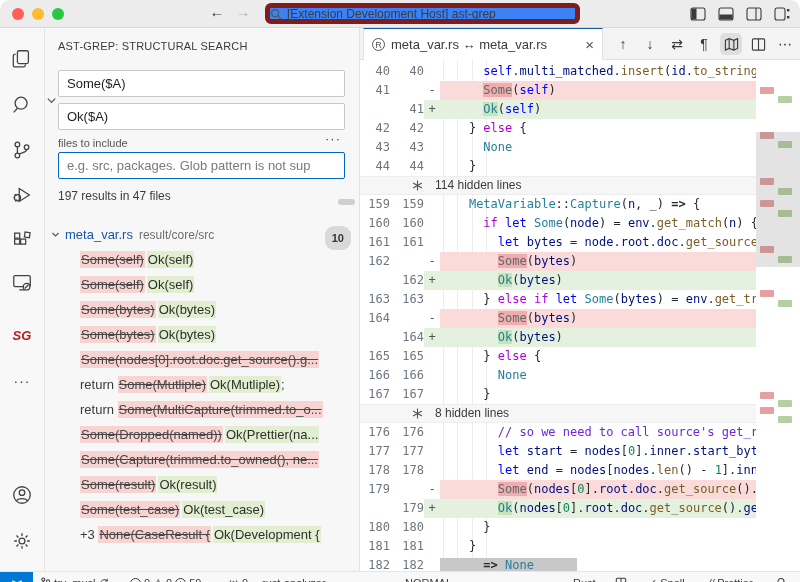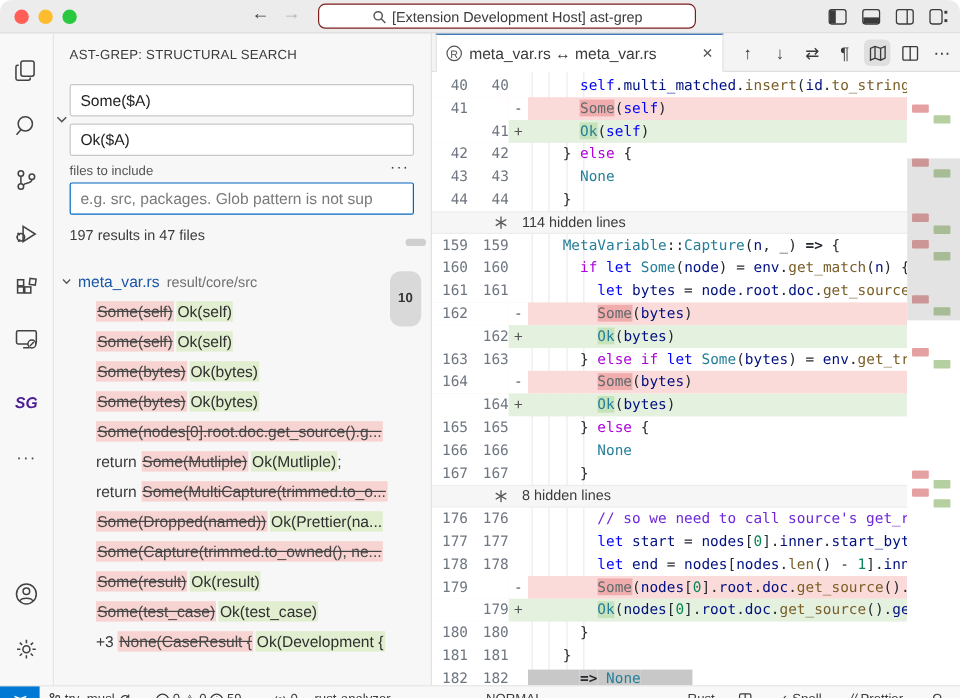--- a/index.html
+++ b/index.html
@@ -10,31 +10,31 @@
   
   .titlebar{position:absolute;left:0;top:0;width:800px;height:28px;background:#ececec;
     border-bottom:1px solid #d8d8d8;}
   .tl{position:absolute;top:8px;width:12px;height:12px;border-radius:50%;}
   .tl.red{left:12px;background:#ff5f57;}
   .tl.yellow{left:32px;background:#febc2e;}
   .tl.green{left:52px;background:#28c840;}
   .nav-arrow{position:absolute;top:3px;font-size:15px;color:#3b3b3b;width:22px;text-align:center;}
   .nav-arrow.back{left:206px;}
   .nav-arrow.fwd{left:232px;color:#b0b0b0;}
-  .cmdcenter{position:absolute;left:265px;top:3px;width:315px;height:21px;background:#ffffff;
-    border:1px solid #7f1d1d;border-radius:6px;display:flex;align-items:center;justify-content:center;
+  .cmdcenter{position:absolute;left:265px;top:3px;width:315px;height:21px;background:#3b82f6;
+    border:5px solid #7f1d1d;border-radius:6px;display:flex;align-items:center;
     font-size:12px;color:#3b3b3b;gap:5px;}
   .winbtns{position:absolute;right:10px;top:6px;display:flex;gap:12px;}
   .winbtn{width:16px;height:15px;display:flex;align-items:center;justify-content:center;}
 
   
   .activitybar{position:absolute;left:0;top:28px;width:45px;height:554px;background:#f8f8f8;
     border-right:1px solid #e5e5e5;}
   .ab-item{position:absolute;left:0;width:44px;height:30px;display:flex;align-items:center;justify-content:center;color:#424242;}
-  .sg-label{font-weight:bold;font-style:italic;font-size:13px;color:#4c1d95;}
+  .sg-label{font-weight:bold;font-style:italic;font-size:13px;color:#b91c1c;}
   .ab-more{font-size:14px;letter-spacing:1px;color:#424242;}
 
   
   .sidebar{position:absolute;left:45px;top:28px;width:315px;height:554px;background:#f7f7f7;
     border-right:1px solid #e2e2e2;overflow:hidden;}
   .sb-header{position:absolute;left:13px;top:12px;font-size:11px;color:#3b3b3b;letter-spacing:.2px;}
   .sb-input{position:absolute;left:13px;width:287px;height:27px;background:#fff;border:1px solid #c8c8c8;
     border-radius:2px;font-size:13px;color:#1f1f1f;padding:0 8px;font-family:"Liberation Sans",sans-serif;outline:none;}
   .sb-input.pattern{top:42px;}
   .sb-input.rewrite{top:75px;}
@@ -43,21 +43,21 @@
   .sb-chevron{position:absolute;left:1px;top:64px;width:11px;height:11px;color:#555;}
   .files-label{position:absolute;left:13px;top:109px;font-size:11px;color:#555;}
   .sb-more{position:absolute;right:18px;top:103px;font-size:13px;color:#3b3b3b;letter-spacing:1px;}
   .summary{position:absolute;left:13px;top:161px;font-size:12px;color:#3b3b3b;}
   .results{position:absolute;left:0;top:194px;width:315px;}
   .file-row{height:25px;display:flex;align-items:center;padding-left:6px;position:relative;}
   .file-row .chev{width:14px;color:#555;display:flex;align-items:center;}
   .fname{font-size:13px;color:#1a56a8;margin-right:6px;white-space:nowrap;}
   .fpath{font-size:12px;color:#6f6f6f;white-space:nowrap;}
   .badge{position:absolute;right:9px;top:4px;background:#d9d9d9;color:#333;font-size:11px;
-    border-radius:9px;padding:17px 7px;font-weight:bold;}
+    border-radius:9px;padding:6px 7px;font-weight:bold;}
   .match-row{height:25px;line-height:25px;padding-left:35px;font-size:13px;color:#3b3b3b;
     white-space:nowrap;overflow:hidden;}
   .mdel{background:#f7d4d2;color:#464646;text-decoration:line-through;padding:1px 1px;}
   .madd{background:#e1eed0;color:#2f2f2f;padding:1px 1px;margin-left:2px;}
   .mprefix{color:#3b3b3b;}
   .sb-thumb{position:absolute;right:4px;top:171px;width:17px;height:6px;border-radius:4px;
     background:#bdbdbd;opacity:.7;}
 
   
   .editor{position:absolute;left:360px;top:28px;width:440px;height:554px;background:#fff;}

